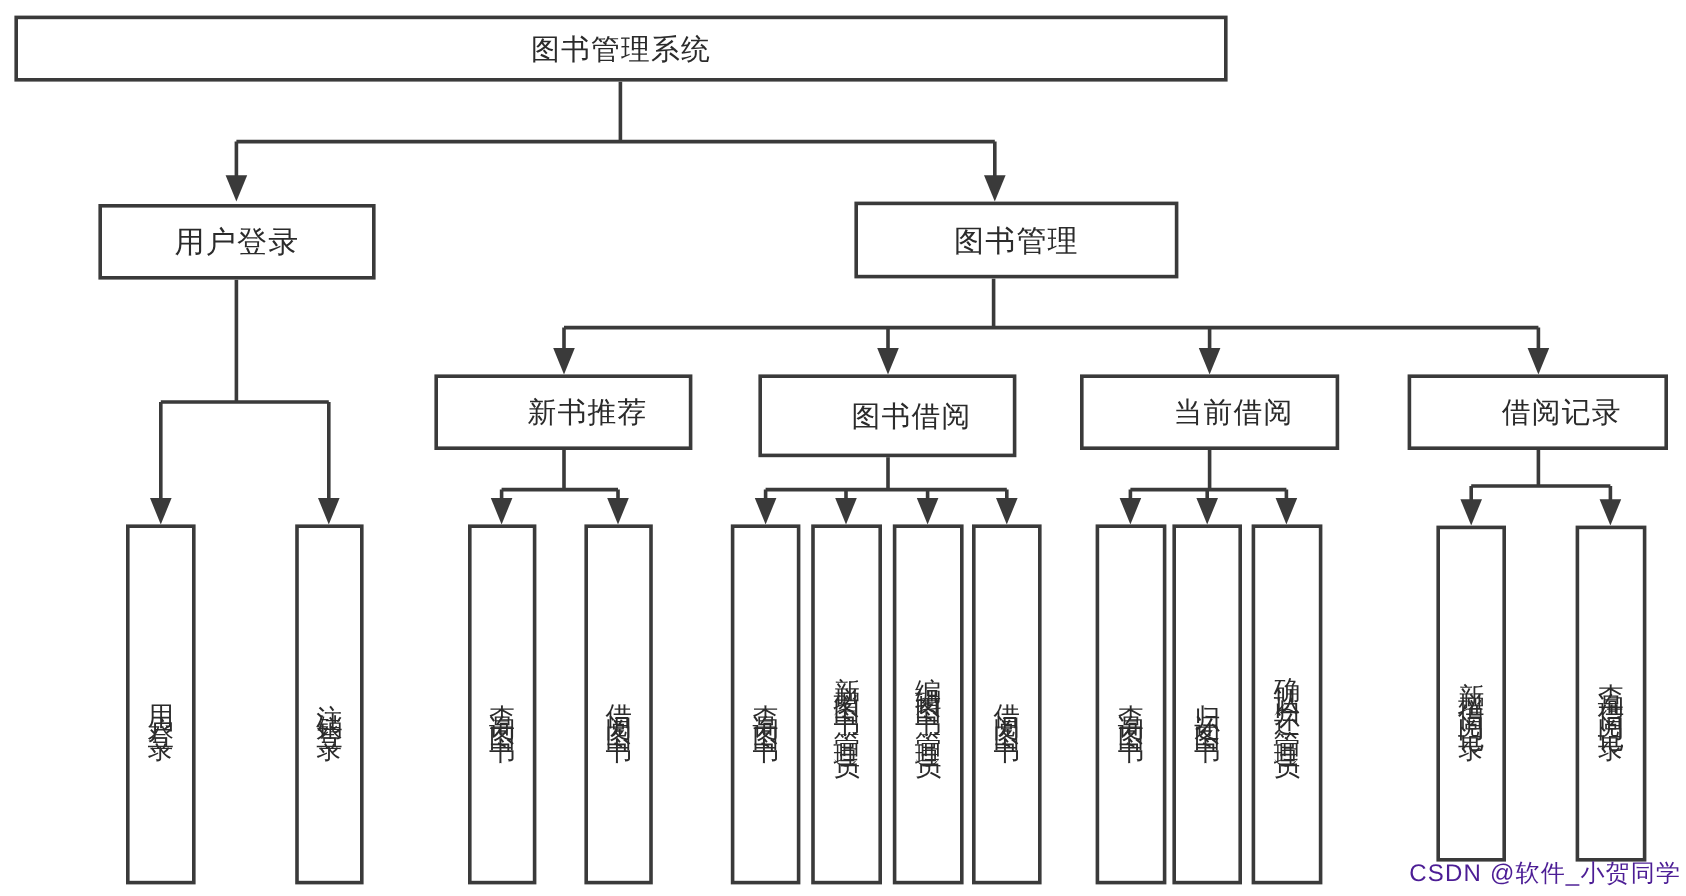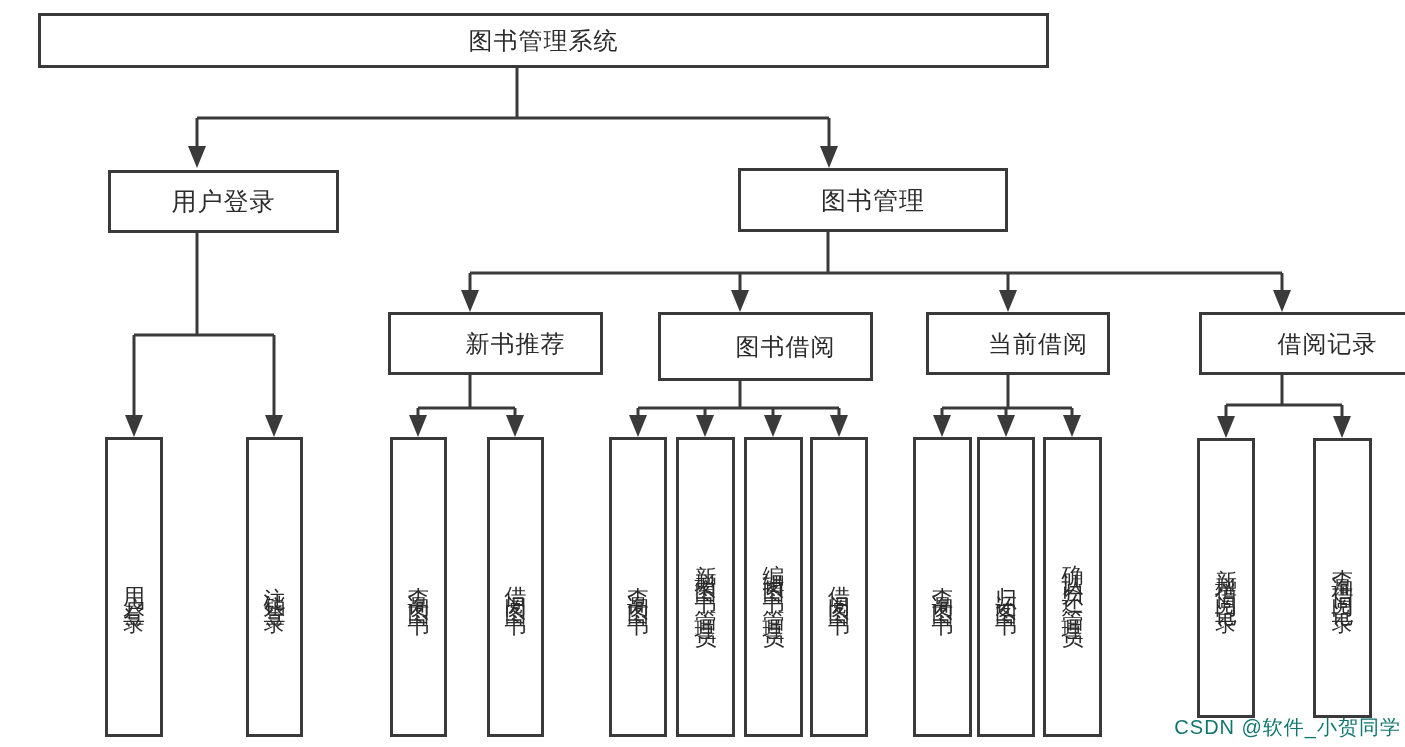--- a/index.html
+++ b/index.html
@@ -20,21 +20,20 @@
   }
   .hnode {
     position: absolute;
     box-sizing: border-box;
     border: 3px solid #3a3a3a;
     background: #ffffff;
     display: flex;
     align-items: center;
     justify-content: center;
     letter-spacing: 1px;
-    margin-left: 26px;
   }
   .hnode.root  { font-size: 24px; }
   .hnode.lvl2  { font-size: 25px; }
   .hnode.lvl3  { font-size: 24px; padding-left: 40px; }
   .leaf {
     position: absolute;
     box-sizing: border-box;
     border: 3px solid #3a3a3a;
     background: #ffffff;
     display: flex;
@@ -48,21 +47,21 @@
     font-size: 22px;
     letter-spacing: 9px;
     line-height: 1;
     white-space: nowrap;
   }
   .watermark {
     position: absolute;
     right: 4px;
     top: 714px;
     font-size: 20px;
-    color: #0f766e;
+    color: #4c1d95;
     letter-spacing: 1px;
     white-space: nowrap;
   }
 </style>
 </head>
 <body>
 
 <div class="canvas">
 
   <div class="connector-layer">
@@ -110,21 +109,21 @@
   <div class="hnode lvl2" style="left:712px; top:168px; width:270px; height:64px;">
     <span>图书管理</span>
   </div>
 
   <div class="hnode lvl3" style="left:362px; top:312px; width:215px; height:63px;">
     <span>新书推荐</span>
   </div>
   <div class="hnode lvl3" style="left:632px; top:312px; width:215px; height:69px;">
     <span>图书借阅</span>
   </div>
-  <div class="hnode lvl3" style="left:900px; top:312px; width:184px; height:63px;">
+  <div class="hnode lvl3" style="left:900px; top:312px; width:216px; height:63px;">
     <span>当前借阅</span>
   </div>
   <div class="hnode lvl3" style="left:1173px; top:312px; width:217px; height:63px;">
     <span>借阅记录</span>
   </div>
 
   <div class="leaf" style="left:105px; top:437px; width:58px; height:300px;">
     <span class="vtext">用户登录</span>
   </div>
   <div class="leaf" style="left:246px; top:437px; width:57px; height:300px;">

